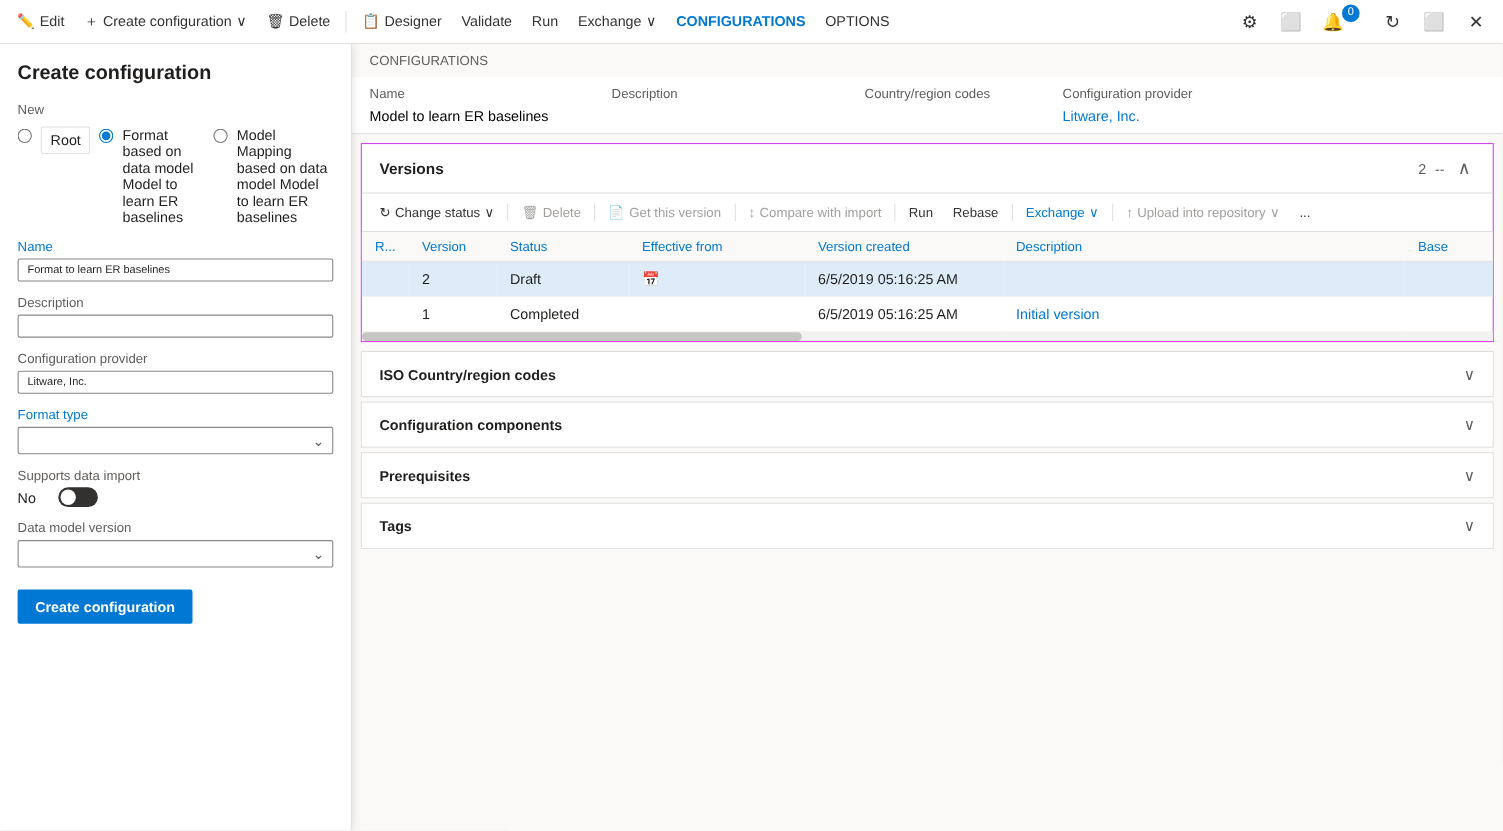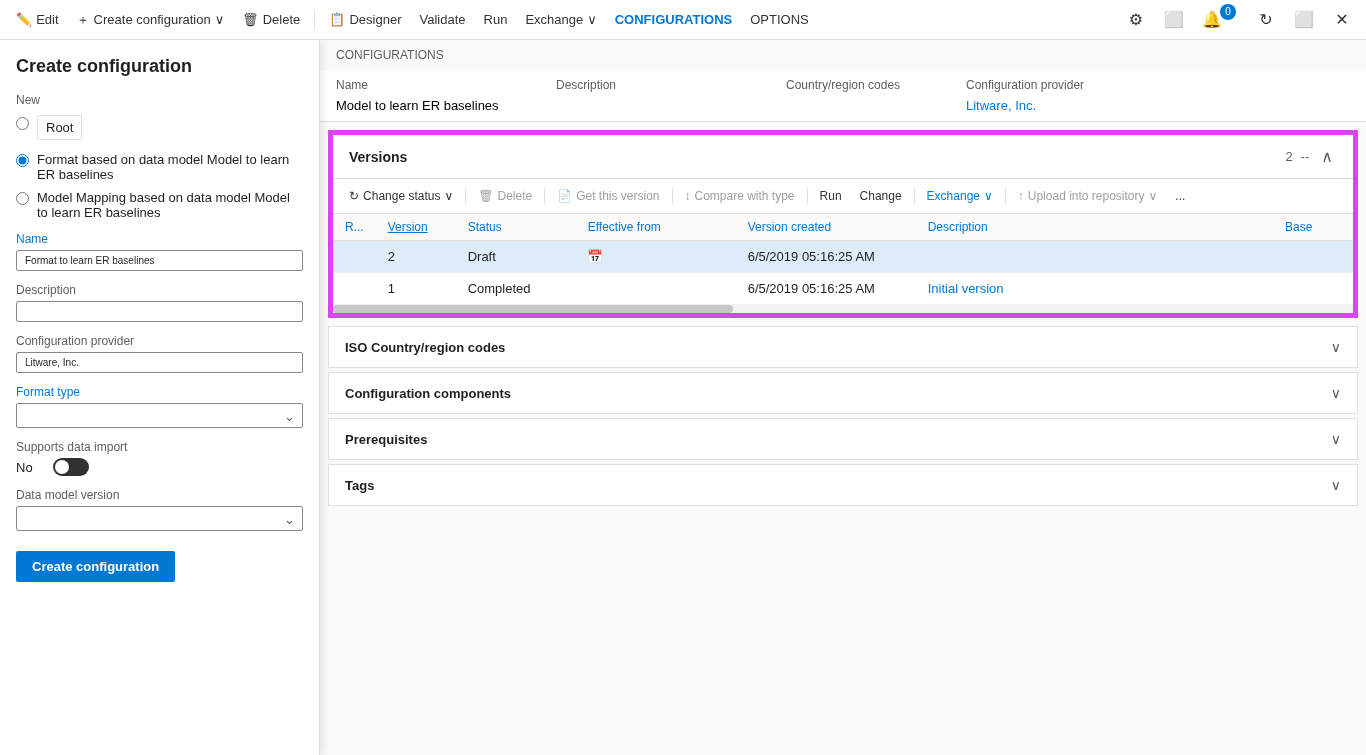--- a/index.html
+++ b/index.html
@@ -72,21 +72,21 @@
       font-weight: 600;
       color: #201f1e;
       margin-bottom: 16px;
     }
     .section-label {
       font-size: 12px;
       color: #605e5c;
       margin-bottom: 8px;
       margin-top: 12px;
     }
-    .radio-group { display: flex; flex-direction: column; gap: 8px; margin-bottom: 12px; }
+    .radio-group { display: flex; gap: 8px; margin-bottom: 12px; }
     .radio-item { display: flex; align-items: flex-start; gap: 8px; cursor: pointer; }
     .radio-item input[type="radio"] { margin-top: 2px; accent-color: #0078d4; }
     .radio-label { font-size: 13px; color: #201f1e; }
     .root-box {
       border: 1px solid #e0e0e0;
       padding: 4px 8px;
       font-size: 13px;
       color: #201f1e;
       border-radius: 2px;
       display: inline-block;
@@ -194,21 +194,21 @@
     .col-value {
       font-size: 13px;
       color: #201f1e;
     }
     .col-value.link { color: #0078d4; }
 
     
     .versions-section {
       background: #fff;
       margin: 8px 0;
-      border: 5px solid #d946ef;
+      border: 1px solid #d946ef;
     }
     .versions-header {
       display: flex;
       align-items: center;
       padding: 10px 16px;
       border-bottom: 1px solid #e0e0e0;
     }
     .versions-title {
       font-size: 14px;
       font-weight: 600;
@@ -307,21 +307,21 @@
       cursor: pointer;
     }
     .collapsible-title {
       font-size: 13px;
       font-weight: 600;
       color: #201f1e;
     }
     .chevron-down { font-size: 14px; color: #605e5c; }
 
     .r-col { width: 30px; }
-    .ver-col { width: 80px; text-decoration: underline; }
+    .ver-col { width: 80px; }
     .status-col { width: 120px; }
     .eff-col { width: 160px; }
     .created-col { width: 180px; }
     .desc-col { flex: 1; }
     .base-col { width: 80px; }
 
     .content-area {
       padding: 0 8px;
     }
   </style>
@@ -486,28 +486,28 @@
             <span>Delete</span>
           </button>
           <div class="toolbar-sep"></div>
           <button class="toolbar-btn disabled">
             <span>📄</span>
             <span>Get this version</span>
           </button>
           <div class="toolbar-sep"></div>
           <button class="toolbar-btn disabled">
             <span>↕</span>
-            <span>Compare with type</span>
+            <span>Compare with import</span>
           </button>
           <div class="toolbar-sep"></div>
           <button class="toolbar-btn">
             <span>Run</span>
           </button>
           <button class="toolbar-btn">
-            <span>Change</span>
+            <span>Rebase</span>
           </button>
           <div class="toolbar-sep"></div>
           <button class="toolbar-btn blue">
             <span>Exchange</span>
             <span>∨</span>
           </button>
           <div class="toolbar-sep"></div>
           <button class="toolbar-btn disabled">
             <span>↑</span>
             <span>Upload into repository</span>

